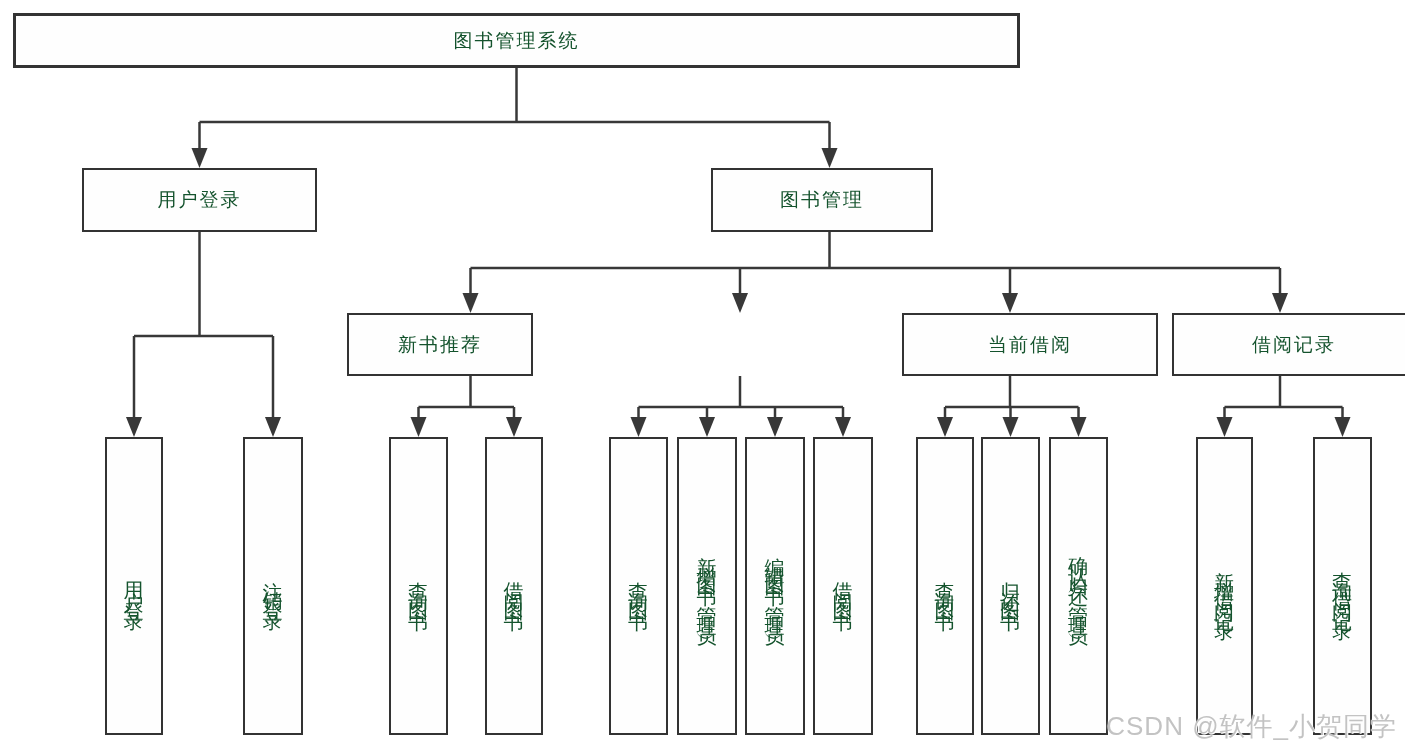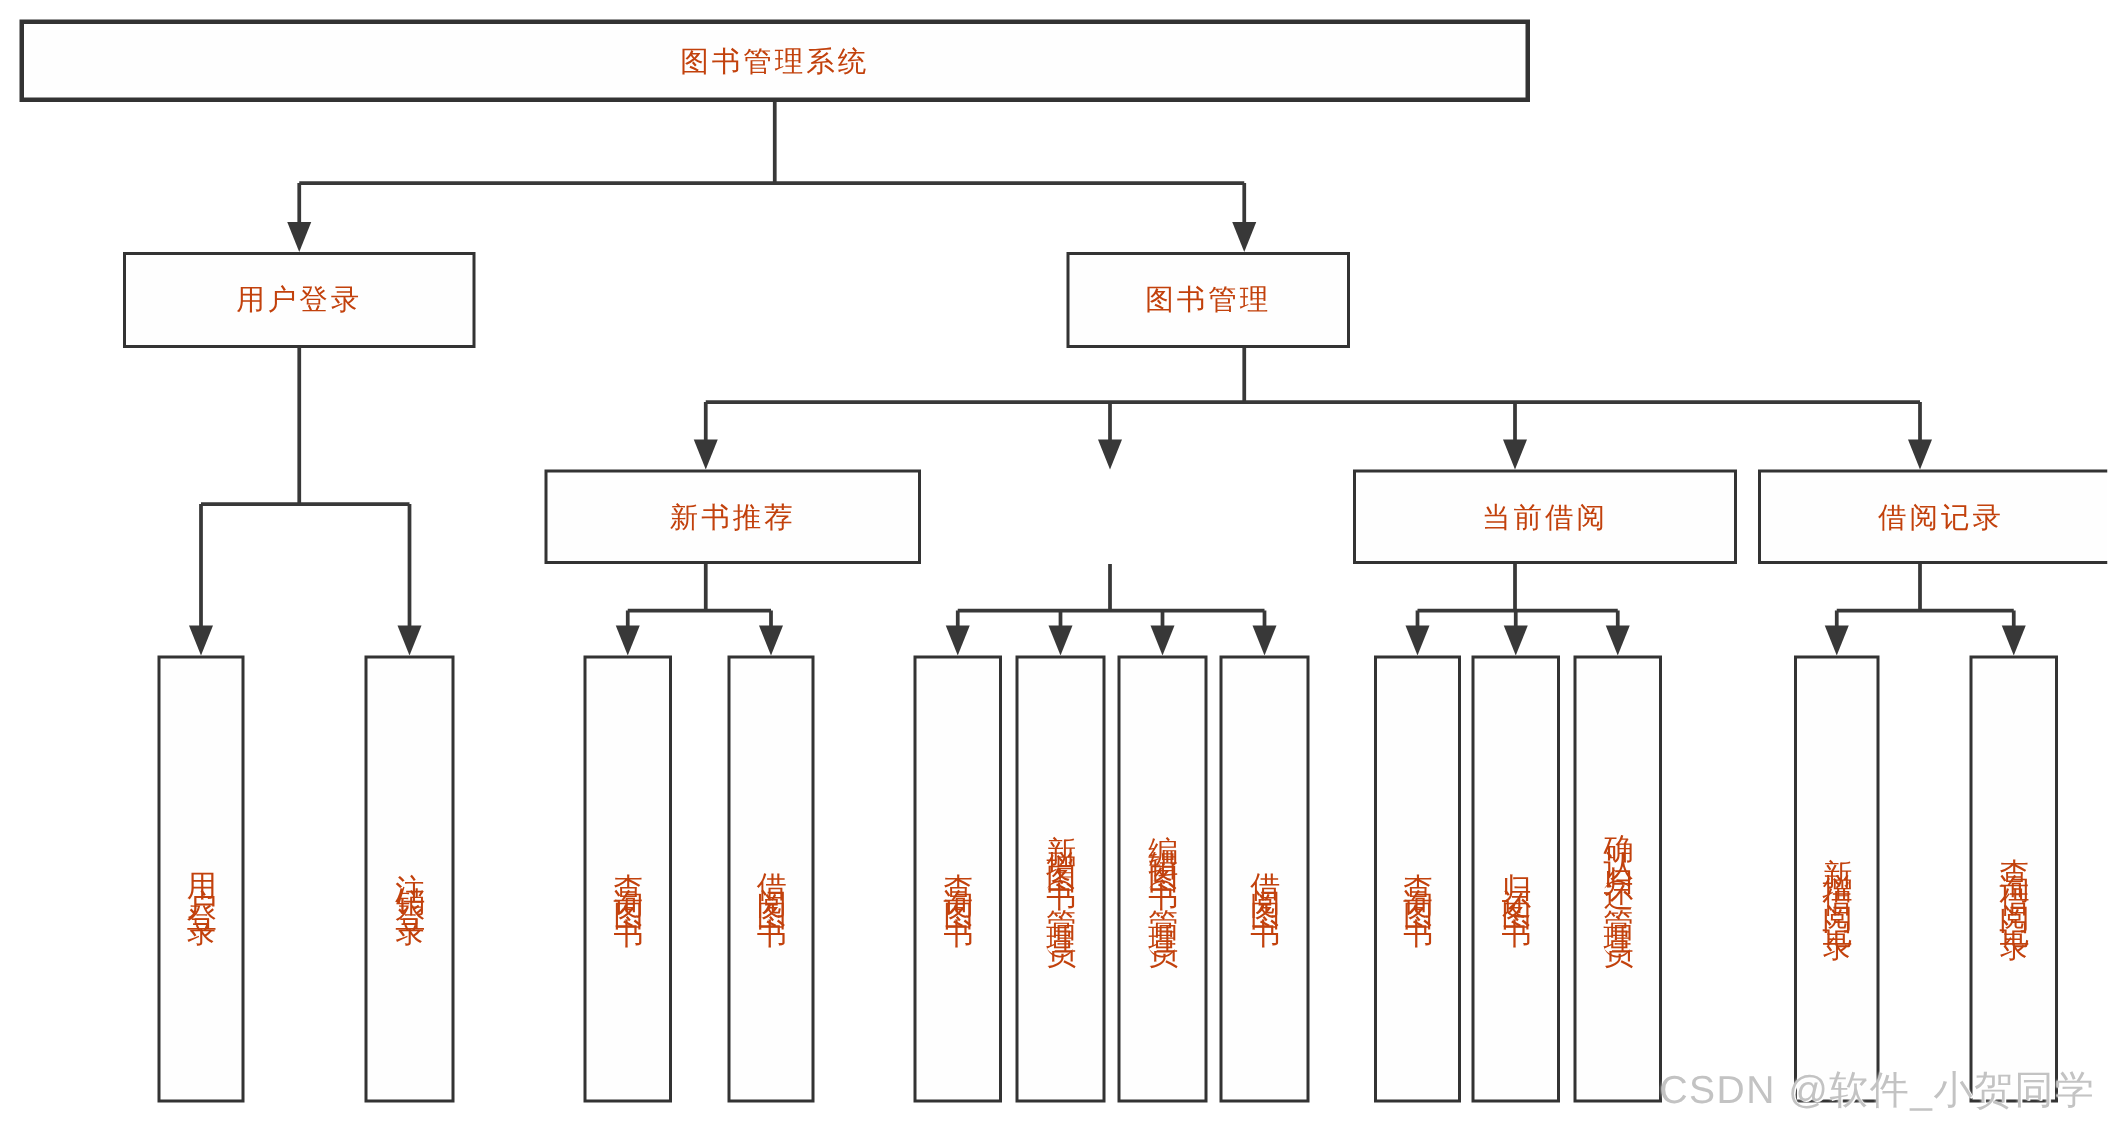--- a/index.html
+++ b/index.html
@@ -23,21 +23,21 @@
     height: 747px;
   }
   .node {
     position: absolute;
     box-sizing: border-box;
     background: #fefefe;
     border: 2.5px solid #333333;
     display: flex;
     align-items: center;
     justify-content: center;
-    color: #c2410c;
+    color: #14532d;
   }
   .hbox span {
     font-size: 19px;
     letter-spacing: 2px;
     white-space: nowrap;
   }
   .root-box {
     left: 13px; top: 13px; width: 1007px; height: 55px;
     border-width: 3px;
   }
@@ -149,25 +149,25 @@
     </g>
   </svg>
 
   <div class="node hbox root-box">
     <span>图书管理系统</span>
   </div>
 
   <div class="node hbox l2box" style="left:82px; width:235px;">
     <span>用户登录</span>
   </div>
-  <div class="node hbox l2box" style="left:711px; width:189px;">
+  <div class="node hbox l2box" style="left:711px; width:222px;">
     <span>图书管理</span>
   </div>
 
-  <div class="node hbox l3box" style="left:363px; width:251px;">
+  <div class="node hbox l3box" style="left:347px; width:186px;">
     <span>新书推荐</span>
   </div>
   <div class="node hbox l3box" style="left:902px; width:256px;">
     <span>当前借阅</span>
   </div>
   <div class="node hbox l3box" style="left:1172px; width:244px;">
     <span>借阅记录</span>
   </div>
 
   <div class="node vbox" style="left:105px; width:58px;">

